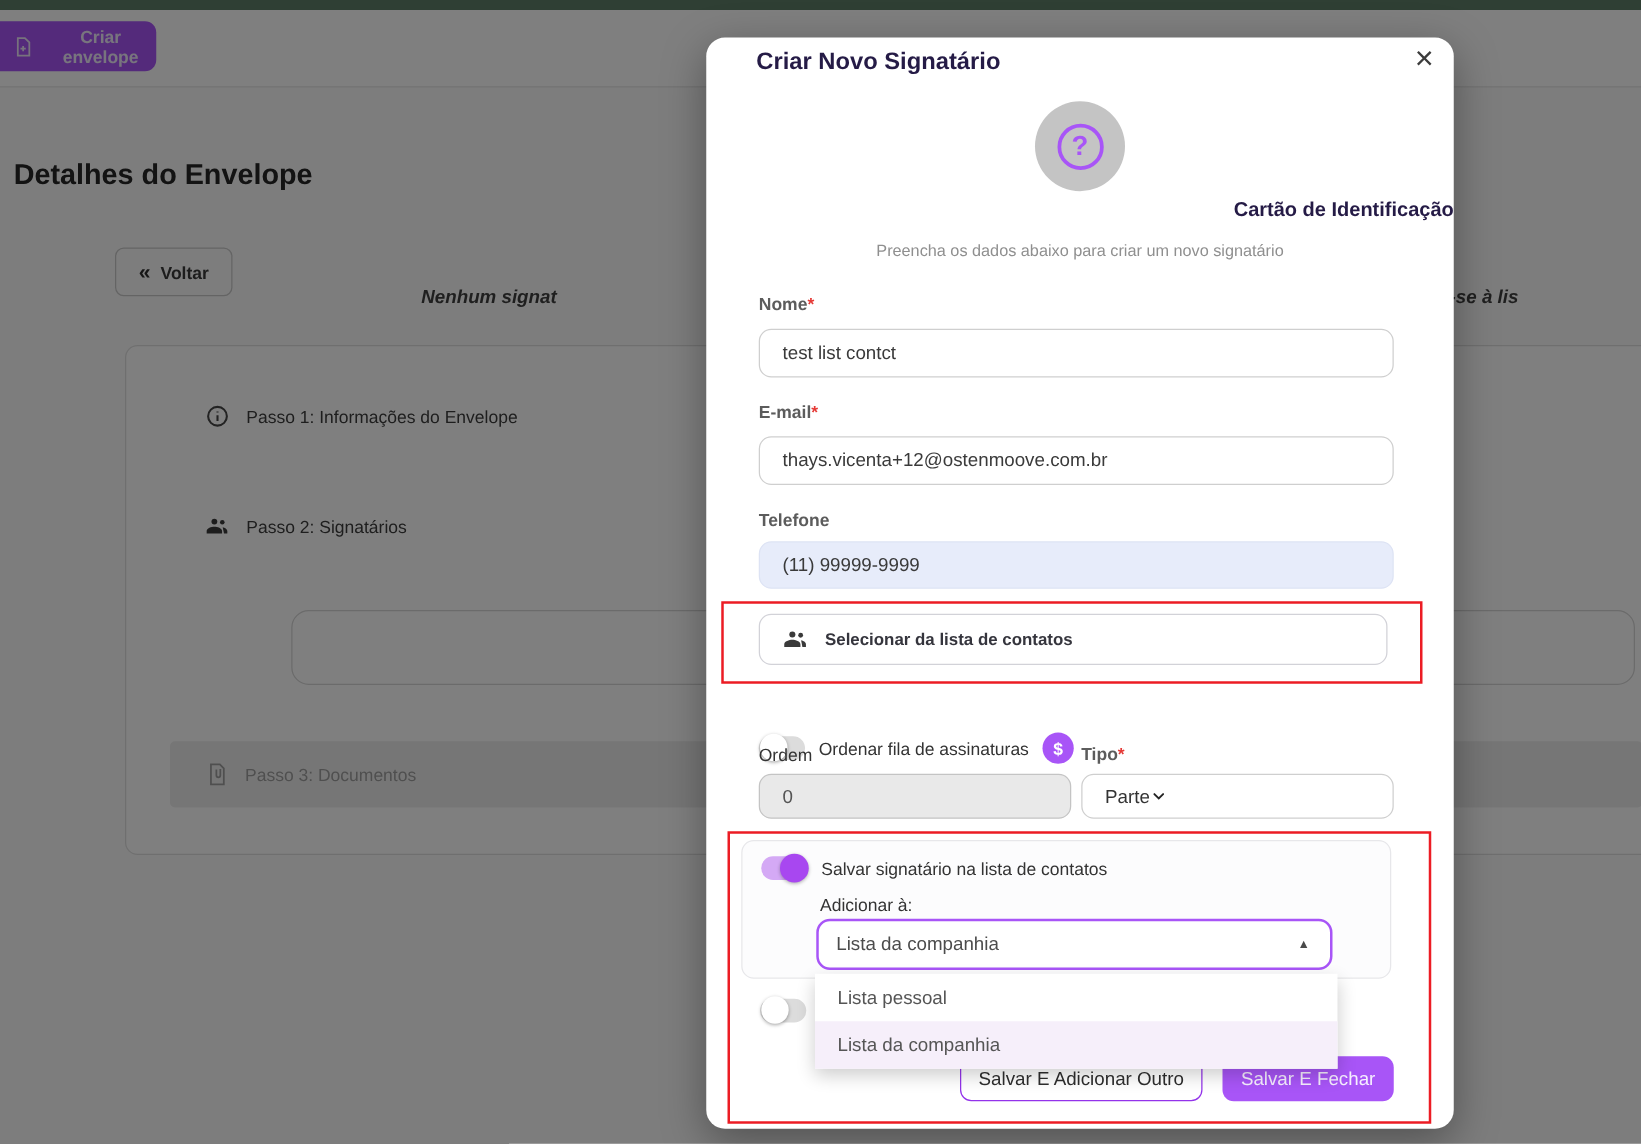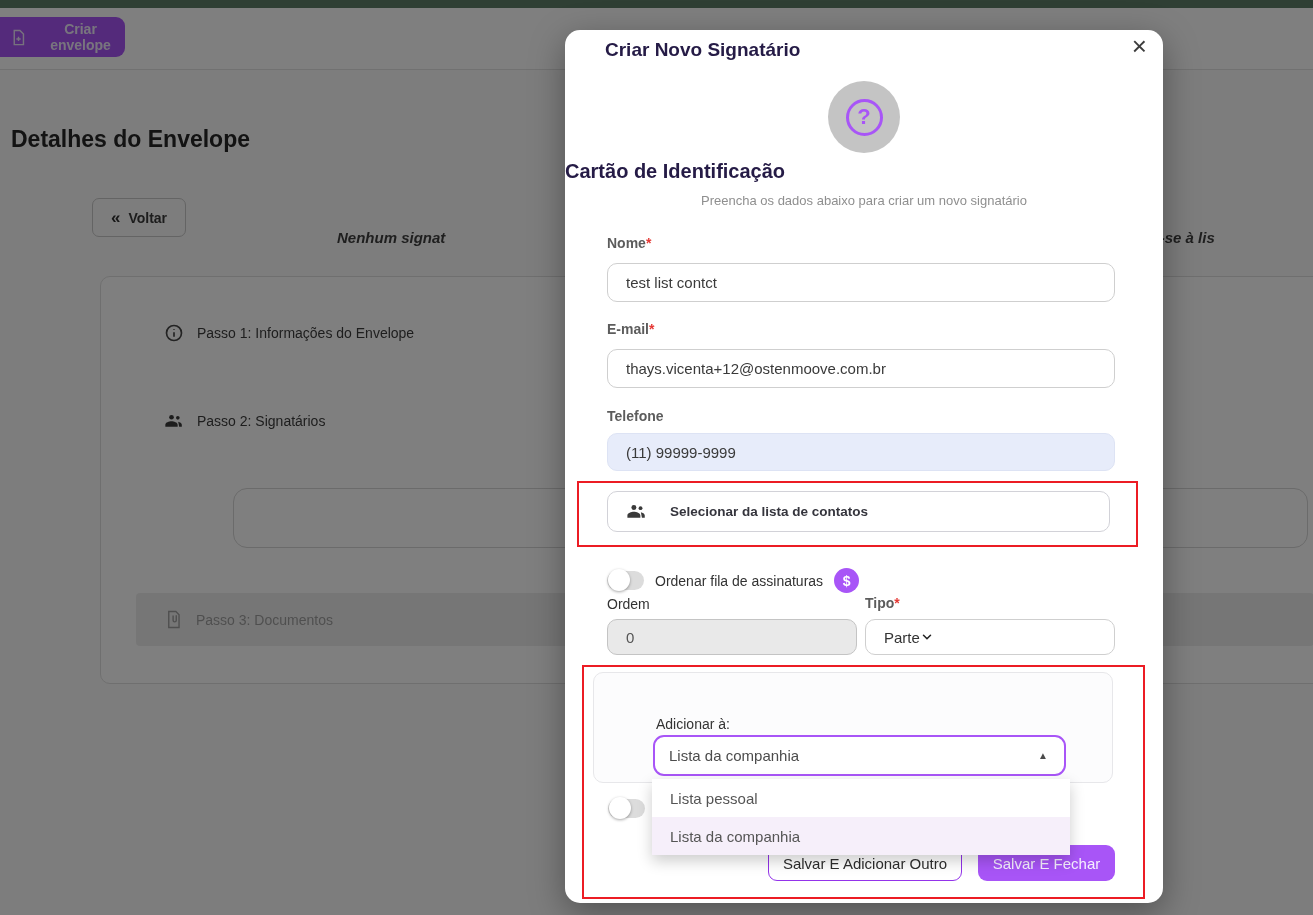--- a/index.html
+++ b/index.html
@@ -49,33 +49,33 @@
   .modal-title { position:absolute; left:40px; top:9px; font-size:19px; font-weight:800; color:#251b46; }
   .modal-close { position:absolute; right:16px; top:-2px; font-size:26px; font-weight:300;
     color:#3c3c3c; background:none; border:none; cursor:pointer; line-height:1.4;
     font-family:"Liberation Sans",sans-serif; }
   .avatar { position:absolute; left:50%; transform:translateX(-50%); top:51px;
     width:72px; height:72px; border-radius:50%; background:#c4c4c4;
     display:flex; align-items:center; justify-content:center; }
   .q-circle { width:37px; height:37px; border:3.5px solid #a855f7; border-radius:50%;
     display:flex; align-items:center; justify-content:center;
     color:#a855f7; font-weight:800; font-size:22px; }
-  .card-title { position:absolute; left:0; right:0; top:130px; text-align:left;
-    font-size:20px; font-weight:800; color:#251b46; }
+  .card-title { position:absolute; left:0; right:0; top:130px; text-align:right;
+    font-size:16px; font-weight:800; color:#251b46; }
   .card-sub { position:absolute; left:0; right:0; top:163px; text-align:center;
     font-size:13px; color:#8f8f8f; }
   .f-label { position:absolute; font-size:14px; font-weight:700; color:#5c5c5c; }
   .req { color:#e53935; }
   .f-input { position:absolute; left:42px; width:508px; height:39px;
     border:1px solid #cfcfcf; border-radius:10px; background:#fff;
     padding:0 18px; font-size:15px; color:#3a3a3a; font-family:"Liberation Sans",sans-serif; }
   .f-input.phone { background:#e7ecfa; border-color:#dde3f4; }
   .contacts-btn { position:absolute; left:42px; top:461px; width:503px; height:41px;
     background:#fff; border:1px solid #d2d2d8; border-radius:10px; cursor:pointer;
-    display:flex; align-items:center; gap:23px; padding-left:18px;
+    display:flex; align-items:center; gap:13px; padding-left:18px;
     font-size:13.5px; font-weight:700; color:#35353d; font-family:"Liberation Sans",sans-serif; }
   .toggle-row { position:absolute; display:flex; align-items:center; gap:11px; }
   .tg { width:37px; height:19px; border-radius:10px; position:relative; flex:0 0 auto; cursor:pointer; }
   .tg.off { background:#dcdcdc; }
   .tg.off::after { content:""; position:absolute; left:1px; top:-2px; width:22px; height:22px;
     border-radius:50%; background:#fff; box-shadow:0 1px 3px rgba(0,0,0,0.35); }
   .tg.on { background:#d4a9f5; }
   .tg.on::after { content:""; position:absolute; right:-1px; top:-2px; width:23px; height:23px;
     border-radius:50%; background:#a847f0; box-shadow:0 1px 3px rgba(0,0,0,0.3); }
   .tg-label { font-size:14px; color:#333; }
@@ -213,21 +213,21 @@
       <svg width="21" height="21" viewBox="0 0 24 24" fill="#3a3a3a">
         <circle cx="9" cy="7.5" r="2.8"></circle>
         <path d="M9 12.4c-2.9 0-7.4 1.4-7.4 4.2V19h14.8v-2.4c0-2.8-4.5-4.2-7.4-4.2z"></path>
         <circle cx="16.6" cy="8.2" r="2.2"></circle>
         <path d="M17 12.9c2 .5 4.4 1.6 4.4 3.7V19h-3.2"></path>
       </svg>
     </span>
     <span>Selecionar da lista de contatos</span>
   </button>
 
-  <div class="toggle-row" style="left:42px; top:538px;">
+  <div class="toggle-row" style="left:42px; top:556px;">
     <div class="tg off"></div>
     <span class="tg-label">Ordenar fila de assinaturas</span>
     <span class="dollar-badge">$</span>
   </div>
 
   <div class="f-label" style="left:42px; top:566px; font-weight:400; color:#333;">Ordem</div>
   <input class="ordem-input" readonly="" value="0" style="">
 
   <div class="f-label" style="left:300px; top:565px;">
     <span>Tipo</span><span class="req">*</span>
@@ -235,20 +235,24 @@
   <div class="tipo-select">
     <span>Parte</span>
     <span style="display:flex;">
       <svg width="14" height="14" viewBox="0 0 24 24" fill="none" stroke="#222" stroke-width="2.6" stroke-linecap="round">
         <polyline points="6,9 12,15 18,9"></polyline>
       </svg>
     </span>
   </div>
 
   <div class="save-section">
+    <div class="toggle-row save-toggle-row" style="position:absolute;">
+      <div class="tg on"></div>
+      <span class="tg-label">Salvar signatário na lista de contatos</span>
+    </div>
     <div class="addto-label">Adicionar à:</div>
     <div class="list-select">
       <span>Lista da companhia</span>
       <span class="caret-up">▲</span>
     </div>
   </div>
 
   <div class="toggle-row hidden-toggle-row" style="position:absolute;">
     <div class="tg off"></div>
     <span class="tg-label">S</span>

